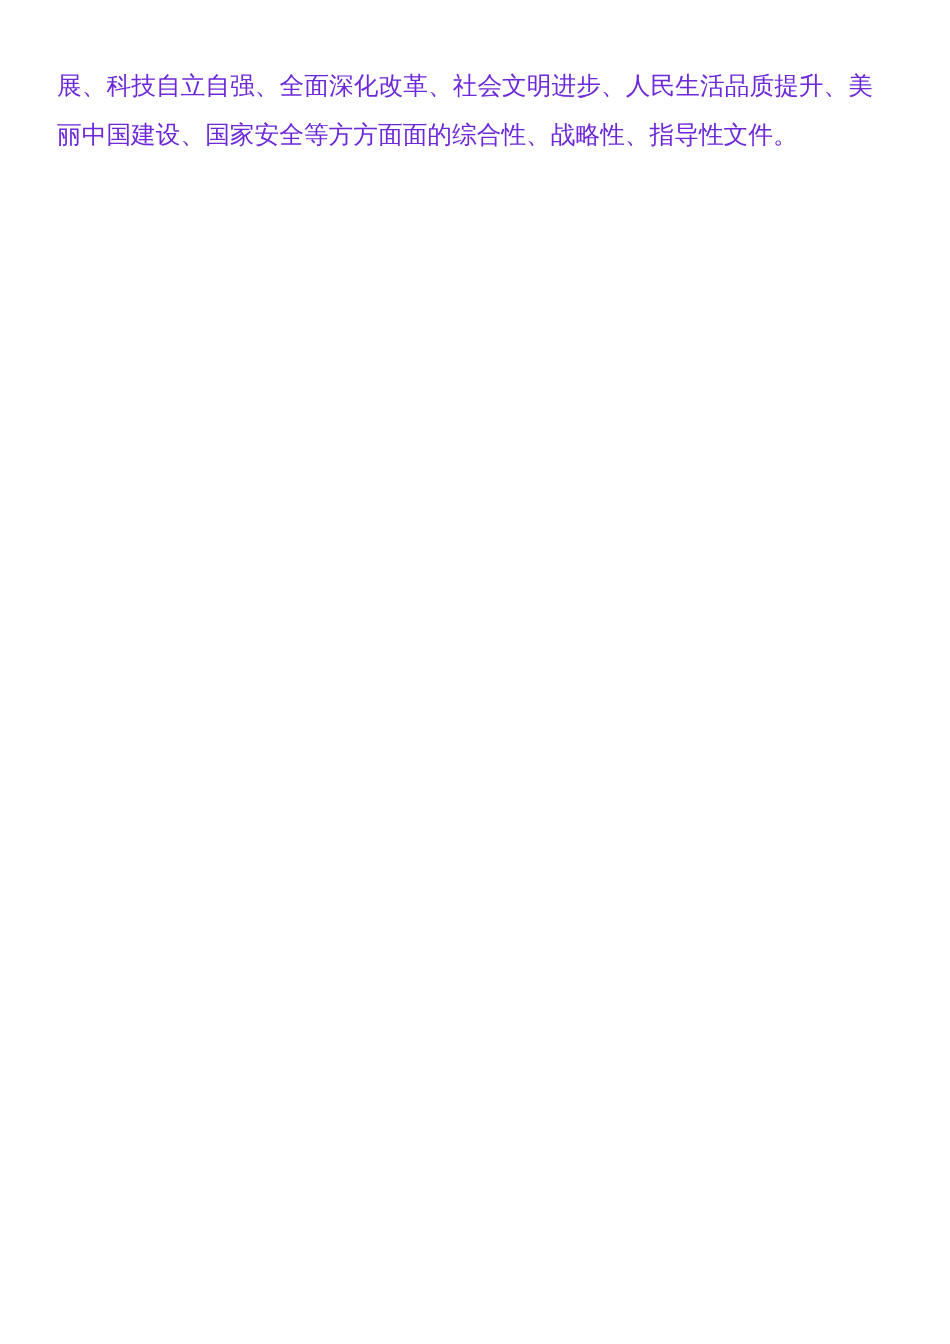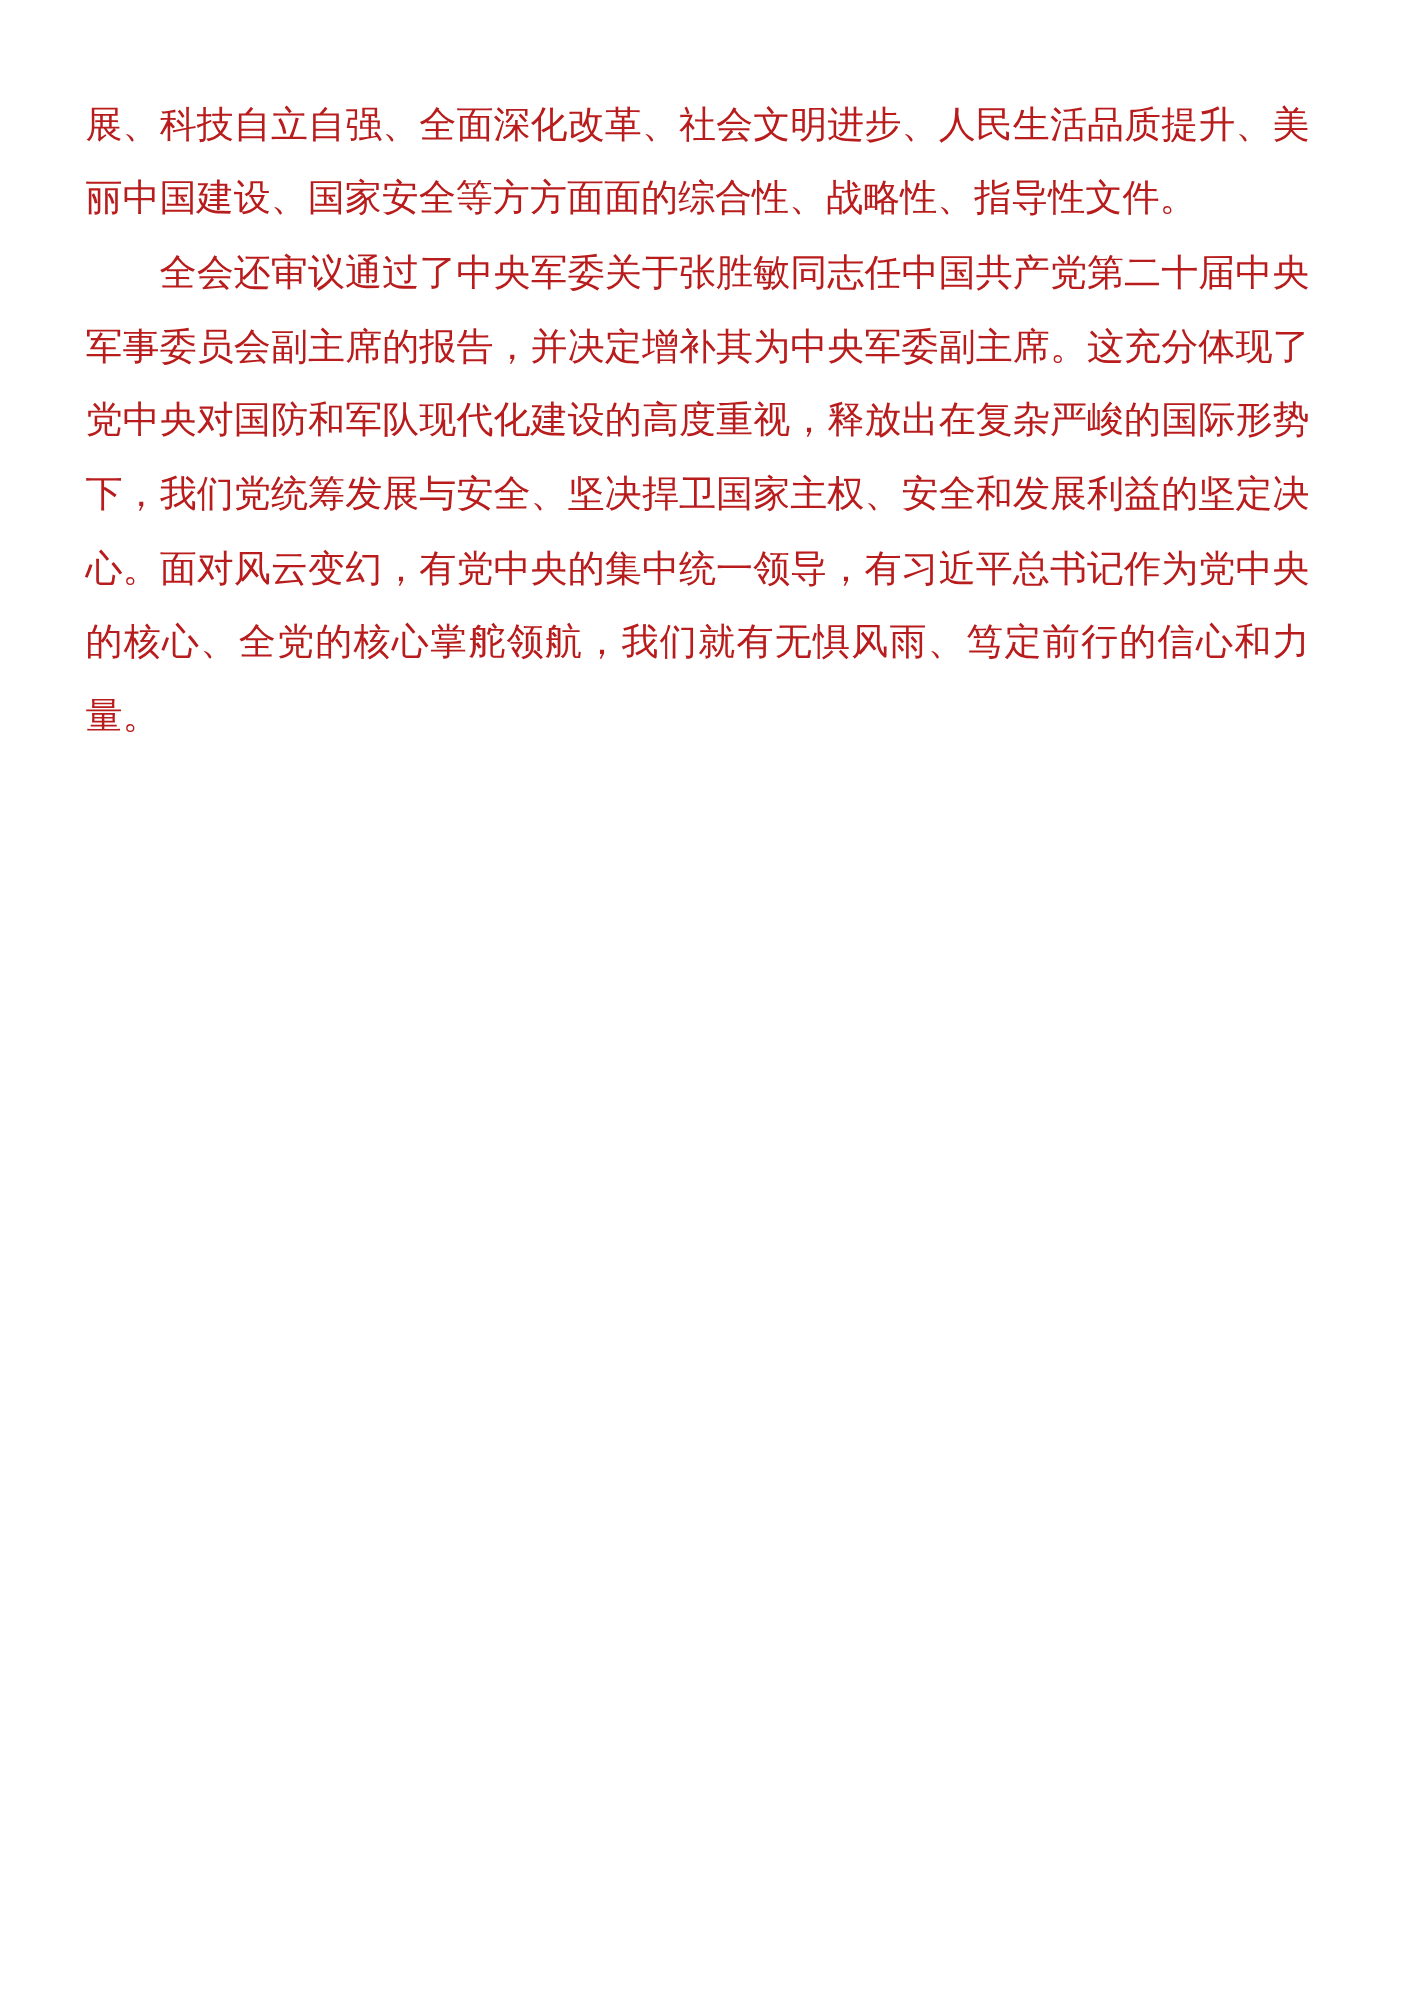--- a/index.html
+++ b/index.html
@@ -13,38 +13,36 @@
     height: 1344px;
     background: #ffffff;
     overflow: hidden;
     font-family: "Liberation Sans", "DejaVu Sans", sans-serif;
   }
   .doc-body {
     position: absolute;
     left: 57px;
     top: 61px;
     width: 816px;
-    color: #b91c1c;
+    color: #6d28d9;
     font-size: 24.7px;
     line-height: 49.3px;
     font-weight: 400;
     text-align: justify;
     text-justify: inter-ideograph;
-    font-family: Liberation Mono, monospace;
   }
   .doc-body p {
     margin: 0;
     padding: 0;
     word-break: break-word;
   }
   .doc-body p.indented {
     text-indent: 2em;
   }
 </style>
 </head>
 <body>
 
 <div class="page">
   <div class="doc-body">
     <p>展、科技自立自强、全面深化改革、社会文明进步、人民生活品质提升、美丽中国建设、国家安全等方方面面的综合性、战略性、指导性文件。</p>
-    <p class="indented">全会还审议通过了中央军委关于张胜敏同志任中国共产党第二十届中央军事委员会副主席的报告，并决定增补其为中央军委副主席。这充分体现了党中央对国防和军队现代化建设的高度重视，释放出在复杂严峻的国际形势下，我们党统筹发展与安全、坚决捍卫国家主权、安全和发展利益的坚定决心。面对风云变幻，有党中央的集中统一领导，有习近平总书记作为党中央的核心、全党的核心掌舵领航，我们就有无惧风雨、笃定前行的信心和力量。</p>
   </div>
 </div>
 
 </body></html>

